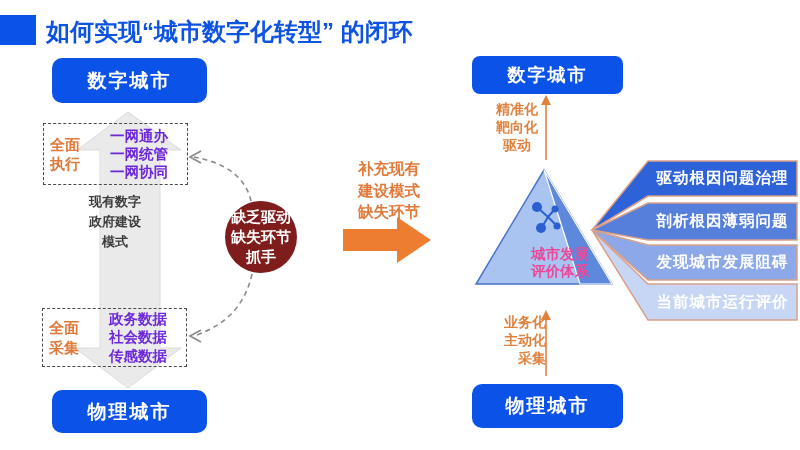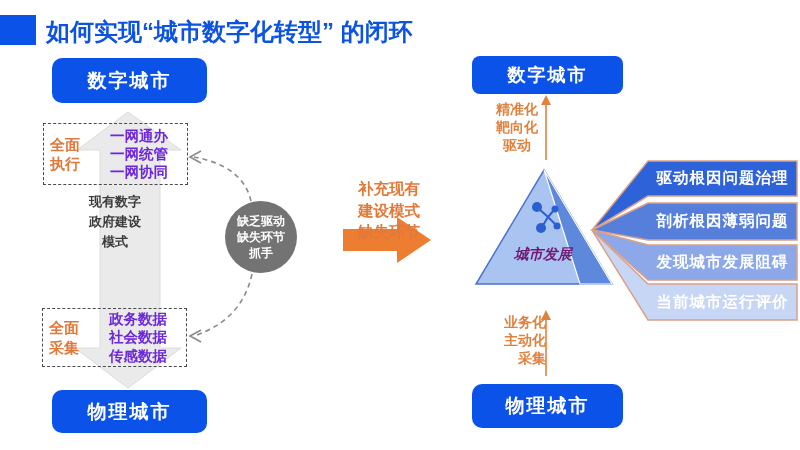--- a/index.html
+++ b/index.html
@@ -24,35 +24,35 @@
   .execbox{left:43px;top:123px;width:145px;height:62px;}
   .collectbox{left:42px;top:308px;width:145px;height:59px;}
   .orange-label{color:#e0793a;font-weight:bold;font-size:15px;line-height:1.3;text-align:center;}
   .blue-items{color:#6d28d9;font-weight:bold;font-size:14.5px;line-height:1.25;text-align:left;}
   .blue-items span{display:block;}
   .orange-label span{display:block;}
   
   .mode-text{left:78px;top:192px;width:74px;text-align:center;color:#3b3b3b;font-weight:bold;
     font-size:13px;line-height:1.55;}
   .mode-text span{display:block;}
-  .gap-circle{left:225px;top:201px;width:72px;height:72px;border-radius:50%;background:#737373;
-    color:#fff;font-weight:bold;font-size:12px;line-height:1.35;display:flex;align-items:center;
+  .gap-circle{left:225px;top:201px;width:72px;height:72px;border-radius:50%;background:#7f1d1d;
+    color:#fff;font-weight:bold;font-size:15px;line-height:1.35;display:flex;align-items:center;
     justify-content:center;text-align:center;}
   .gap-circle span{display:block;}
   .supplement-text{left:341px;top:158px;width:96px;text-align:center;color:#e0793a;font-weight:bold;
-    font-size:15.5px;line-height:1.4;margin-top:20px;}
+    font-size:15.5px;line-height:1.4;}
   .supplement-text span{display:block;}
   
   .drive-text{left:486px;top:101px;width:62px;text-align:center;color:#e0823f;font-weight:bold;
     font-size:14px;line-height:1.28;}
   .collect2-text{left:484px;top:314px;width:62px;text-align:right;color:#e0823f;font-weight:bold;
     font-size:14px;line-height:1.28;}
   .drive-text span,.collect2-text span{display:block;}
-  .pyramid-label{left:497px;top:246px;width:92px;text-align:center;color:#701a75;font-weight:bold;
-    font-size:14.5px;line-height:1.2;font-style:italic;}
+  .pyramid-label{left:497px;top:246px;width:92px;text-align:right;color:#ec4899;font-weight:bold;
+    font-size:14.5px;line-height:1.2;}
   .pyramid-label span{display:block;}
   .banner-label{left:650px;width:145px;display:flex;align-items:center;justify-content:center;
     color:#fff;font-weight:bold;font-size:15.5px;letter-spacing:1px;white-space:nowrap;}
   .bl-1{top:161px;height:35px;}
   .bl-2{top:203px;height:37px;}
   .bl-3{top:245px;height:35px;}
   .bl-4{top:284px;height:36px;}
 </style>
 </head>
 <body>
@@ -153,20 +153,21 @@
   <div class="ov bluebox r-digital">数字城市</div>
 
   <div class="ov drive-text">
     <span>精准化</span>
     <span>靶向化</span>
     <span>驱动</span>
   </div>
 
   <div class="ov pyramid-label">
     <span>城市发展</span>
+    <span>评价体系</span>
   </div>
 
   <div class="ov banner-label bl-1">驱动根因问题治理</div>
   <div class="ov banner-label bl-2">剖析根因薄弱问题</div>
   <div class="ov banner-label bl-3">发现城市发展阻碍</div>
   <div class="ov banner-label bl-4">当前城市运行评价</div>
 
   <div class="ov collect2-text">
     <span>业务化</span>
     <span>主动化</span>

